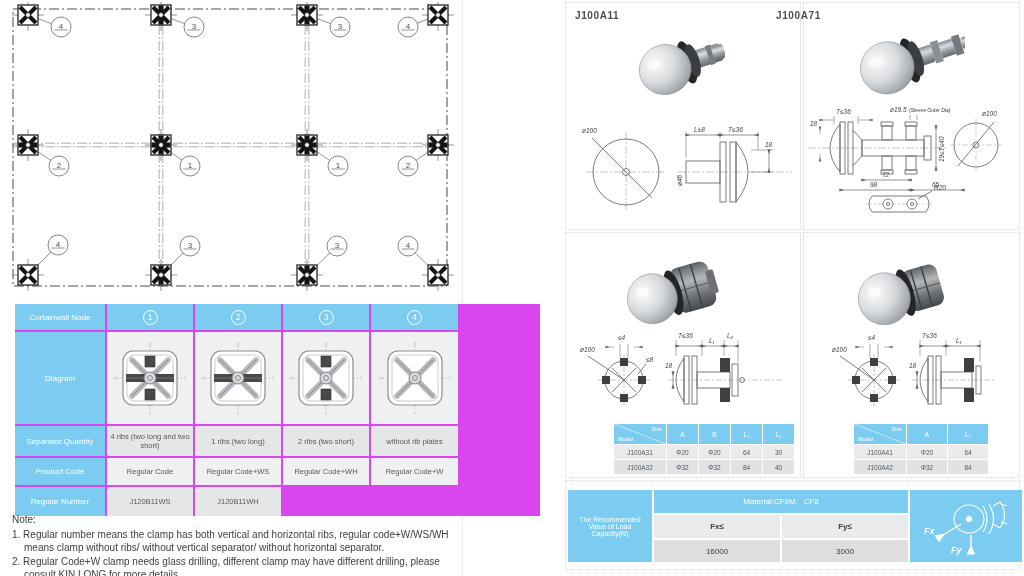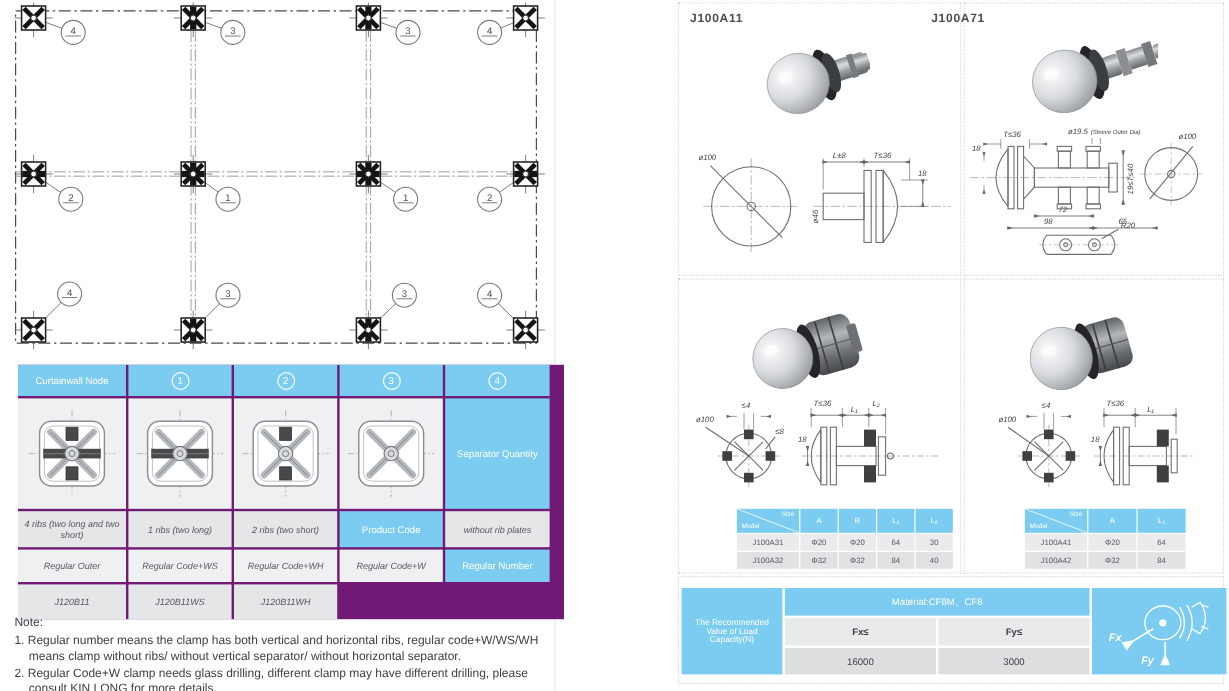--- a/index.html
+++ b/index.html
@@ -2,26 +2,26 @@
 <html><head>
 <meta charset="utf-8">
 <style>
   * { margin:0; padding:0; box-sizing:border-box; }
   body { background:#fff; }
   .root { position:relative; width:1024px; height:576px; background:#fff; overflow:hidden;
           font-family:"Liberation Sans", sans-serif; }
   .abs { position:absolute; }
 
   
-  .ntable { position:absolute; left:15px; top:304px; width:455px; display:grid;
+  .ntable { position:absolute; left:15px; top:304px; width:525px; display:grid;
             grid-template-columns:90px 86px 86px 86px 87px;
-            grid-template-rows:26px 92px 30px 27px 29px; gap:2px; background:#701a75; }
+            grid-template-rows:26px 92px 30px 27px 29px; gap:2px; background:#d946ef; }
   .cell { display:flex; align-items:center; justify-content:center; text-align:center; }
   .hblue { background:#7bccf0; color:#fff; font-size:8px; }
-  .dcell { background:#eef0f1; color:#55595d; font-size:7.5px; padding:1px 3px;font-style:italic; }
+  .dcell { background:#eef0f1; color:#55595d; font-size:7.5px; padding:1px 3px; }
   .dcell.alt { background:#e4e6e8; }
   .circ-num { width:15px; height:15px; border:1.2px solid #fff; border-radius:50%;
               color:#fff; font-size:8.5px; line-height:13px; text-align:center; display:inline-block; }
 
   
   .note { position:absolute; left:12px; top:514px; width:442px; color:#3d4043; }
   .note-title { font-size:10px; margin-bottom:3px; }
   .note-item { font-size:10px; line-height:1.3; padding-left:12px; text-indent:-12px; margin-bottom:1px; }
 
   
@@ -286,20 +286,21 @@
     <div class="cell hblue">
         <span class="circ-num">2</span>
       </div>
     <div class="cell hblue">
         <span class="circ-num">3</span>
       </div>
     <div class="cell hblue">
         <span class="circ-num">4</span>
       </div>
 
+    <div class="cell hblue">Diagram</div>
     <div class="cell dcell">
       <svg width="74" height="80" viewBox="-37 -40 74 80">
           <use href="#dgB"></use>
           <use href="#dgH"></use>
           <use href="#dgV"></use>
           <use href="#dgC"></use>
         </svg>
       </div>
     <div class="cell dcell">
       <svg width="74" height="80" viewBox="-37 -40 74 80">
@@ -319,30 +320,29 @@
       <svg width="74" height="80" viewBox="-37 -40 74 80">
           <use href="#dgB"></use>
           <use href="#dgC"></use>
         </svg>
       </div>
 
     <div class="cell hblue">Separator Quantity</div>
     <div class="cell dcell alt">4 ribs (two long and two short)</div>
     <div class="cell dcell alt">1 ribs (two long)</div>
     <div class="cell dcell alt">2 ribs (two short)</div>
+    <div class="cell dcell alt">without rib plates</div>
+
     <div class="cell hblue">Product Code</div>
-
-    <div class="cell dcell alt">without rib plates</div>
-    <div class="cell dcell">Regular Outer</div>
+    <div class="cell dcell">Regular Code</div>
     <div class="cell dcell">Regular Code+WS</div>
     <div class="cell dcell">Regular Code+WH</div>
     <div class="cell dcell">Regular Code+W</div>
 
     <div class="cell hblue">Regular Number</div>
-    <div class="cell dcell alt">J120B11</div>
     <div class="cell dcell alt">J120B11WS</div>
     <div class="cell dcell alt">J120B11WH</div>
   </div>
 
   <div class="note">
     <div class="note-title">Note:</div>
     <div class="note-item">1. Regular number means the clamp has both vertical and horizontal ribs, regular code+W/WS/WH means clamp without ribs/ without vertical separator/ without horizontal separator.</div>
     <div class="note-item">2. Regular Code+W clamp needs glass drilling, different clamp may have different drilling, please consult KIN LONG for more details.</div>
   </div>
 

